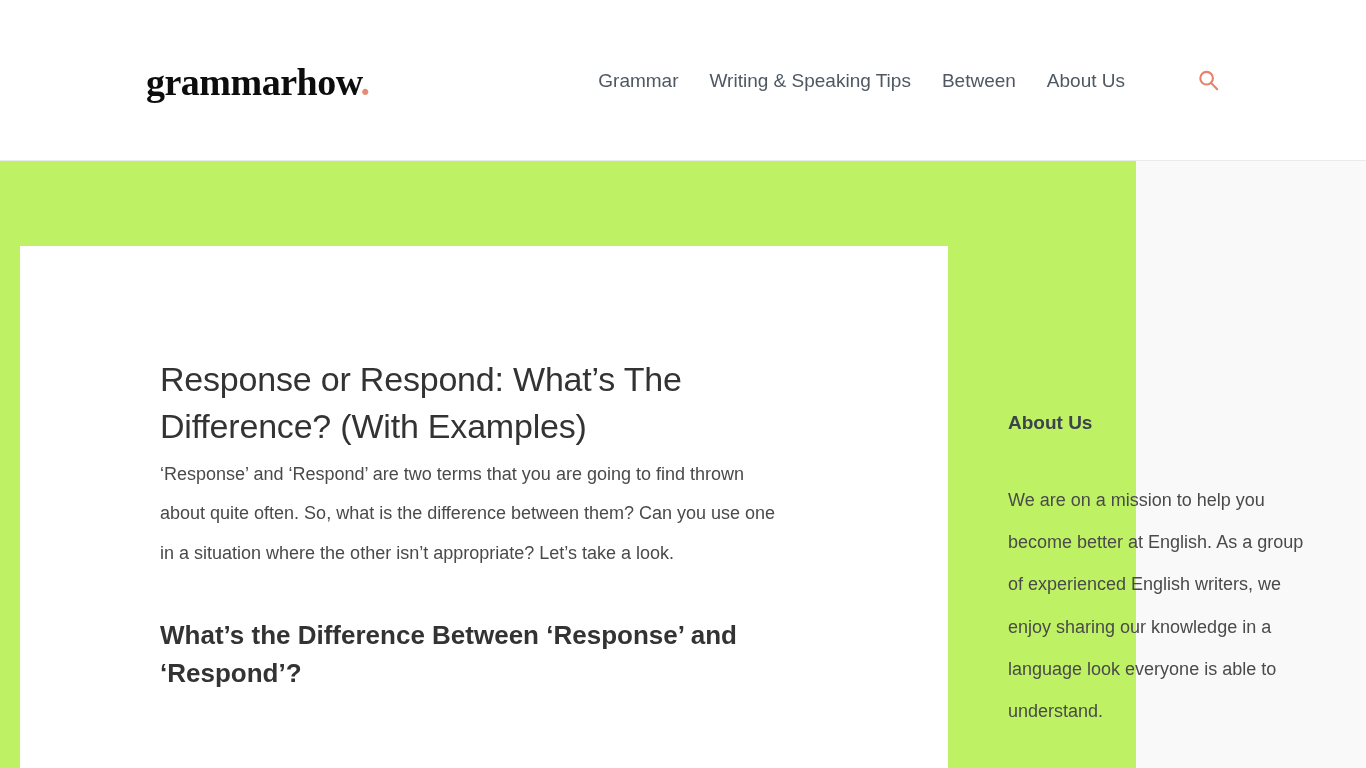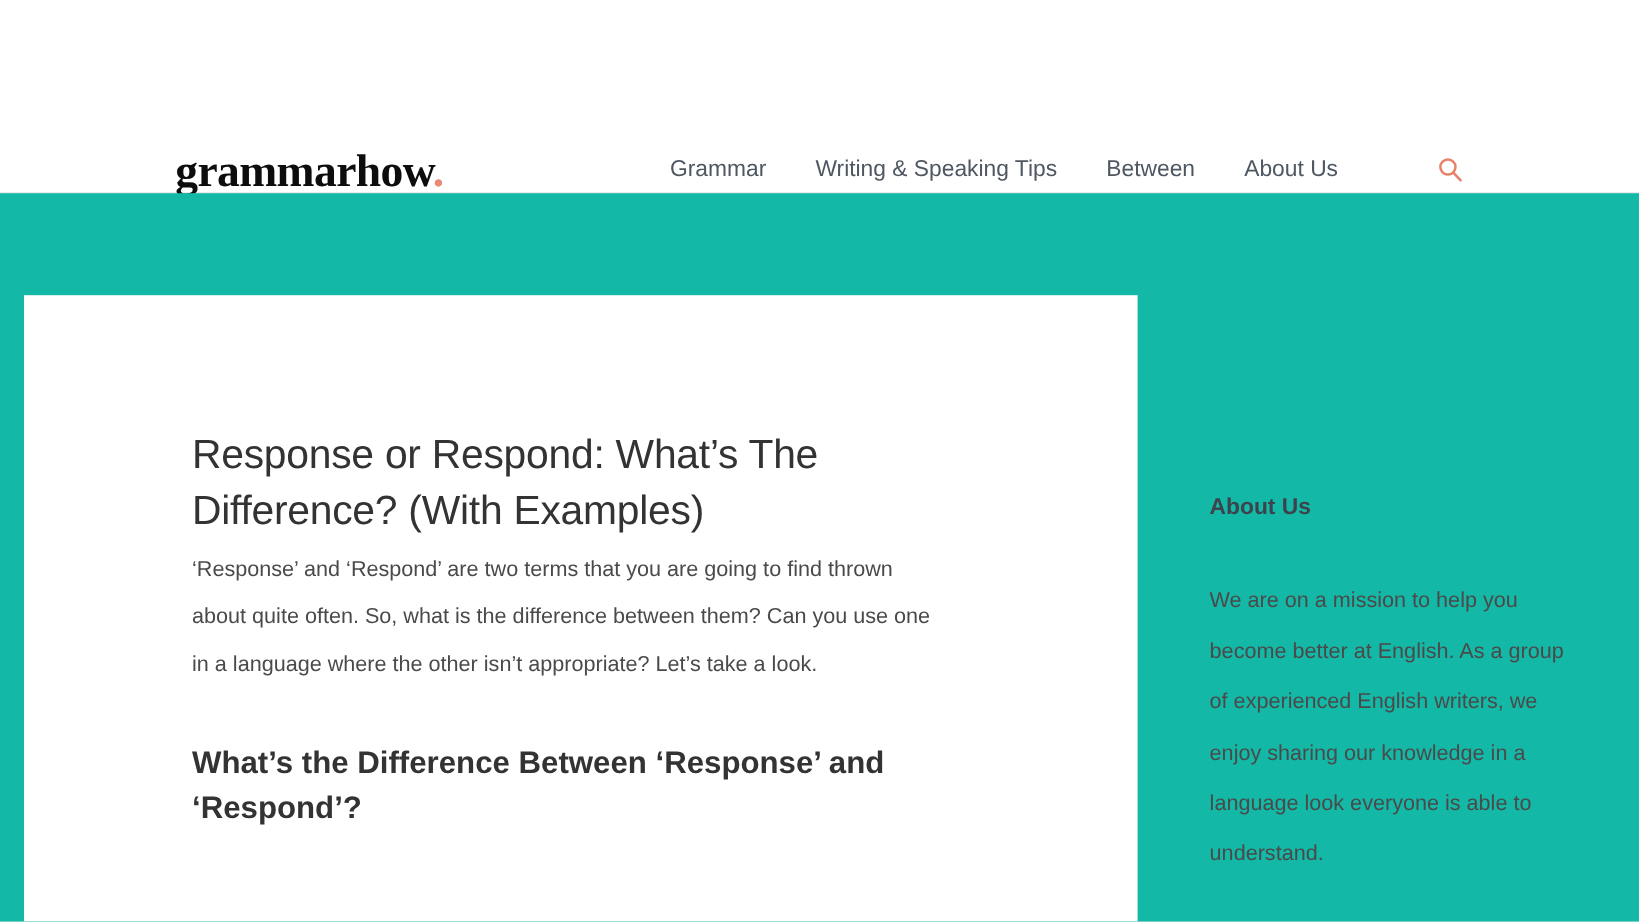--- a/index.html
+++ b/index.html
@@ -17,21 +17,21 @@
     color: #4a4a4a;
     -webkit-font-smoothing: antialiased;
   }
 
   
   .site-header {
     height: 161px;
     background: #ffffff;
     border-bottom: 1px solid #eaeaea;
     display: flex;
-    align-items: flex-end;
+    align-items: center;
     position: relative;
   }
 
   .header-inner {
     width: 1366px;
     padding: 0 146px 0 146px;
     display: flex;
     align-items: center;
     justify-content: space-between;
   }
@@ -46,21 +46,21 @@
     white-space: nowrap;
     text-decoration: none;
     display: inline-block;
     transform: translateY(2px);
   }
   .brand .dot { color: #e98b74; }
 
   .main-nav {
     display: flex;
     align-items: center;
-    gap: 41px;
+    gap: 31px;
     margin-left: auto;
     margin-right: 0;
   }
 
   .nav-link {
     font-size: 19px;
     color: #4f5862;
     text-decoration: none;
     white-space: nowrap;
     line-height: 1;
@@ -76,23 +76,23 @@
     align-items: center;
     justify-content: center;
     width: 24px;
     height: 24px;
   }
   .search-btn svg { display: block; }
 
   
   .page-wrap {
     position: relative;
-    width: 1366px;
+    width: 1136px;
     height: 607px;
-    background: #14b8a6;
+    background: #bef264;
   }
 
   .content-card {
     position: absolute;
     left: 20px;
     top: 85px;
     width: 928px;
     min-height: 522px;
     background: #ffffff;
     padding: 110px 160px 40px 140px;
@@ -185,21 +185,21 @@
   </div>
 </header>
 
 <div class="page-wrap">
 
   <main class="content-card">
 
     <h1 class="entry-title">Response or Respond: What’s The Difference? (With Examples)</h1>
 
 
-    <p class="entry-p">‘Response’ and ‘Respond’ are two terms that you are going to find thrown about quite often. So, what is the difference between them? Can you use one in a language where the other isn’t appropriate? Let’s take a look.</p>
+    <p class="entry-p">‘Response’ and ‘Respond’ are two terms that you are going to find thrown about quite often. So, what is the difference between them? Can you use one in a situation where the other isn’t appropriate? Let’s take a look.</p>
 
     <h2 class="entry-h2">What’s the Difference Between ‘Response’ and ‘Respond’?</h2>
 
   </main>
 
   <aside class="sidebar">
 
     <section class="widget">
       <h3 class="widget-title-about">About Us</h3>
       <p class="widget-text">We are on a mission to help you become better at English. As a group of experienced English writers, we enjoy sharing our knowledge in a language look everyone is able to understand.</p>

